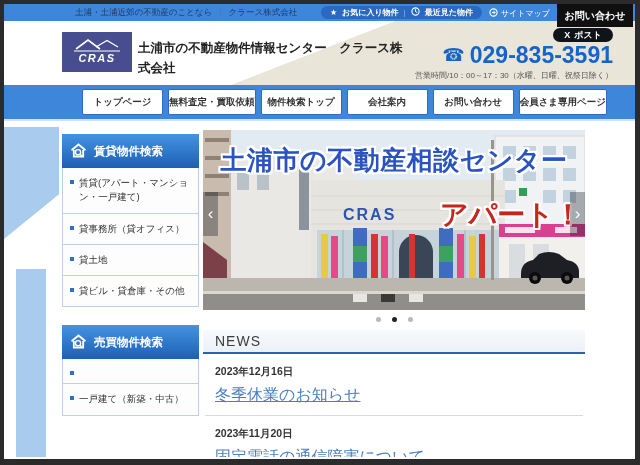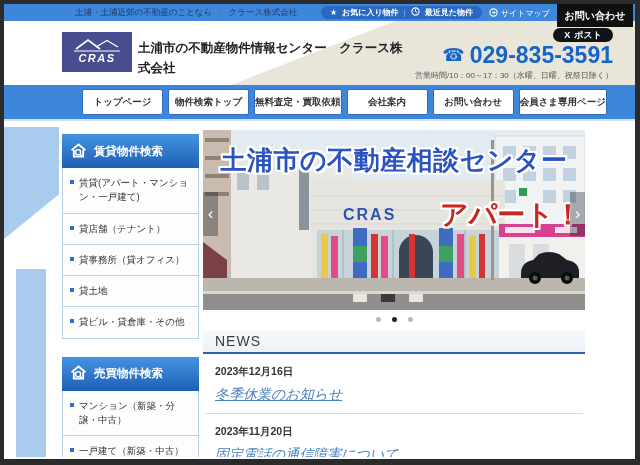--- a/index.html
+++ b/index.html
@@ -58,21 +58,21 @@
   .arrow.prev { left:0; } .arrow.next { right:0; }
   .dots { display:flex; justify-content:center; gap:11px; margin:7px 0 8px; }
   .dot { width:5px; height:5px; border-radius:50%; background:#b9b9b9; cursor:pointer; }
   .dot.active { background:#222; }
 
   
   .news-head { background:linear-gradient(#f8fafc,#edf1f7); border-bottom:2px solid #2b62b5; height:24px; display:flex; align-items:center; padding-left:12px; font-size:14px; color:#3d3d3d; letter-spacing:1px; }
   .news-item { margin:0 2px; padding:11px 10px 9px; border-bottom:1px solid #d9d9d9; }
   .news-item:last-child { border-bottom:none; }
   .news-date { font-size:10.5px; color:#333; font-weight:bold; margin-bottom:6px; }
-  .news-link { font-size:14px; color:#4a7fc1; text-decoration:underline; cursor:pointer;font-style:italic; }
+  .news-link { font-size:16px; color:#4a7fc1; text-decoration:underline; cursor:pointer; }
 </style>
 </head>
 <body>
 
 <div class="screen">
   <div class="page">
 
     <div class="topbar">
       <div class="tagline">
         <span>土浦・土浦近郊の不動産のことなら</span><span class="sep">｜</span><span>クラース株式会社</span>
@@ -123,22 +123,22 @@
         <div class="phone-row">
           <span class="phone-glyph">☎</span>
           <span>029-835-3591</span>
         </div>
         <div class="hours">営業時間/10：00～17：30（水曜、日曜、祝祭日除く）</div>
       </div>
     </div>
 
     <div class="nav">
       <div class="nav-btn">トップページ</div>
+      <div class="nav-btn">無料査定・買取依頼</div>
       <div class="nav-btn">物件検索トップ</div>
-      <div class="nav-btn">無料査定・買取依頼</div>
       <div class="nav-btn">会社案内</div>
       <div class="nav-btn">お問い合わせ</div>
       <div class="nav-btn">会員さま専用ページ</div>
     </div>
 
     <div class="content">
       <div class="deco-top"></div>
       <div class="deco-strip"></div>
 
       <div class="sidebar">
@@ -150,24 +150,20 @@
                 <line x1="11.7" y1="14.2" x2="13.8" y2="16.3" stroke="#fff" stroke-width="1.6"></line>
               </svg></span>
           <span>賃貸物件検索</span>
         </div>
         <div class="side-item">
             <span class="bullet"></span>
             <span>賃貸(アパート・マンション・一戸建て)</span>
           </div>
         <div class="side-item">
             <span class="bullet"></span>
-            <span>貸店舗（テナント）</span>
-          </div>
-        <div class="side-item">
-            <span class="bullet"></span>
             <span>貸事務所（貸オフィス）</span>
           </div>
         <div class="side-item">
             <span class="bullet"></span>
             <span>貸土地</span>
           </div>
         <div class="side-item">
             <span class="bullet"></span>
             <span>貸ビル・貸倉庫・その他</span>
           </div>
@@ -178,21 +174,20 @@
           <span><svg width="17" height="17" viewBox="0 0 20 20">
                 <path d="M2.5 9 L10 3 L17.5 9" stroke="#fff" stroke-width="2.2" fill="none" stroke-linecap="round"></path>
                 <path d="M4.5 9.5 V17 H15.5 V9.5" stroke="#fff" stroke-width="2.2" fill="none"></path>
                 <circle cx="9.5" cy="12" r="3" stroke="#fff" stroke-width="1.6" fill="none"></circle>
                 <line x1="11.7" y1="14.2" x2="13.8" y2="16.3" stroke="#fff" stroke-width="1.6"></line>
               </svg></span>
           <span>売買物件検索</span>
         </div>
         <div class="side-item">
             <span class="bullet"></span>
-            <span>マンション（新築・分譲・中古）</span>
           </div>
         <div class="side-item">
             <span class="bullet"></span>
             <span>一戸建て（新築・中古）</span>
           </div>
 
       </div>
 
       <div class="main">
         <div class="slider">

